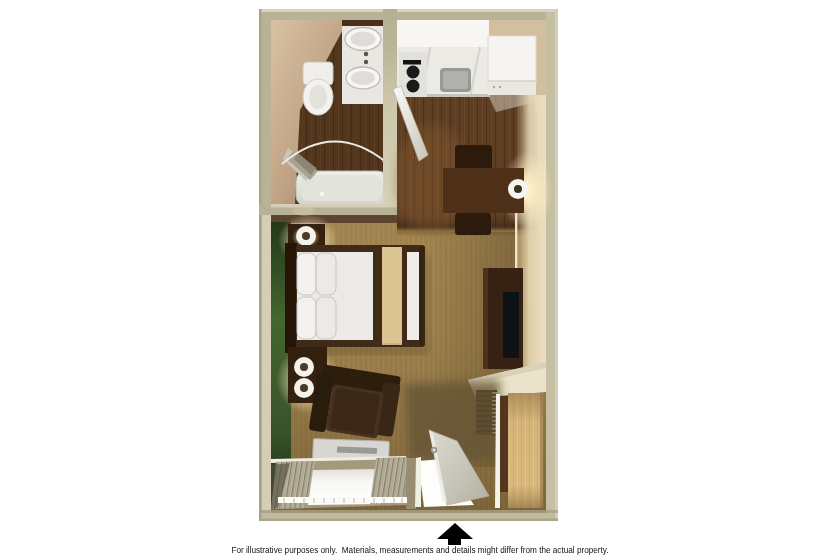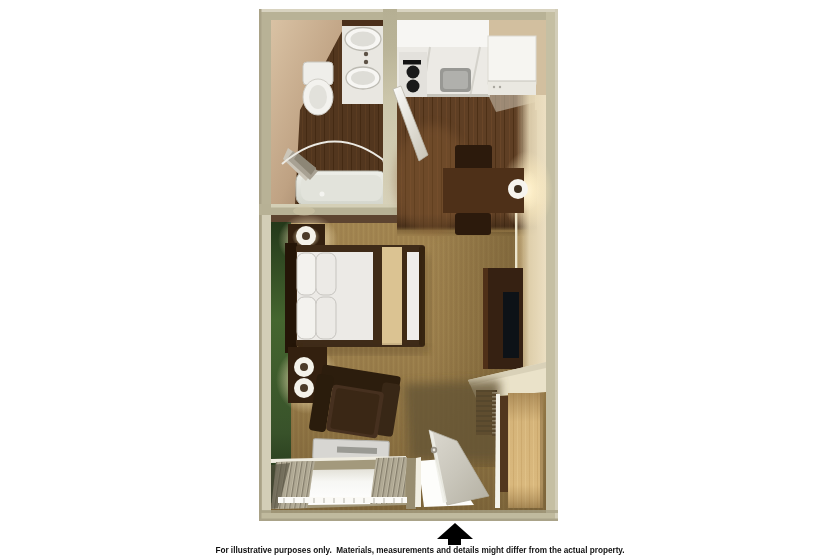--- a/index.html
+++ b/index.html
@@ -1,16 +1,16 @@
 <!DOCTYPE html>
 <html><head>
 <meta charset="utf-8">
 <style>
   html,body{margin:0;padding:0;background:#ffffff;}
-  .page{position:relative;width:820px;height:560px;background:#86efac;font-family:"Liberation Sans", sans-serif;font-weight:bold;}
+  .page{position:relative;width:820px;height:560px;background:#86efac;font-family:"Liberation Sans", sans-serif;}
 </style>
 </head>
 <body>
 <div class="page">
 <svg width="820" height="560" viewBox="0 0 820 560" xmlns="http://www.w3.org/2000/svg">
 <defs>
   <linearGradient id="bathwall" x1="0" y1="0" x2="1" y2="1">
     <stop offset="0" stop-color="#d9c2a4"></stop>
     <stop offset="0.55" stop-color="#bfa283"></stop>
     <stop offset="1" stop-color="#8d7257"></stop>

